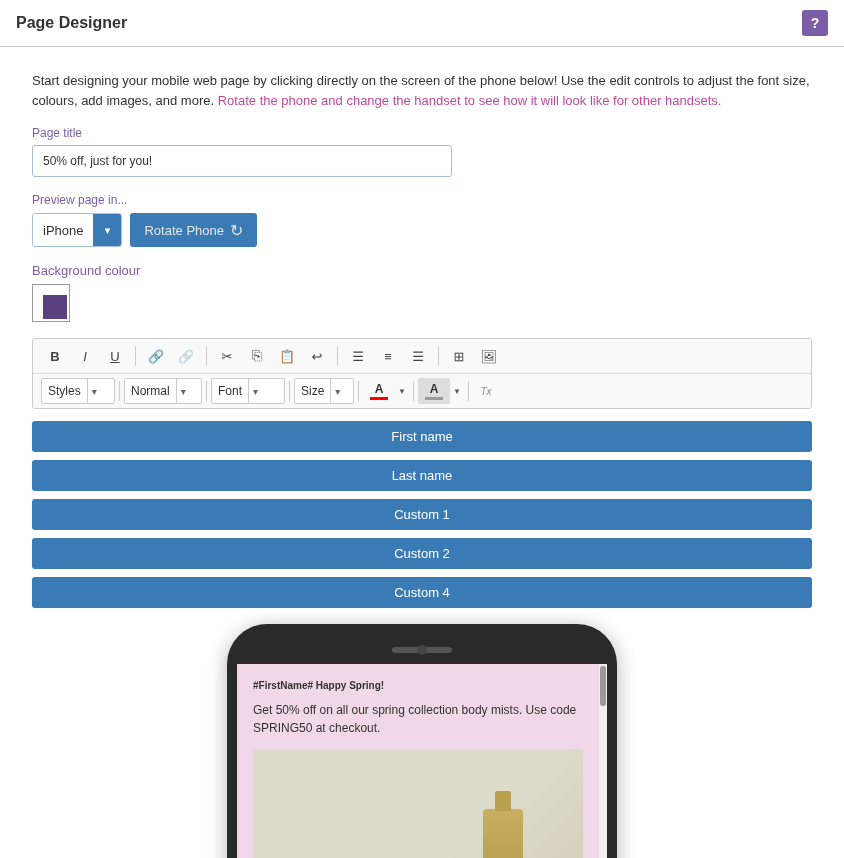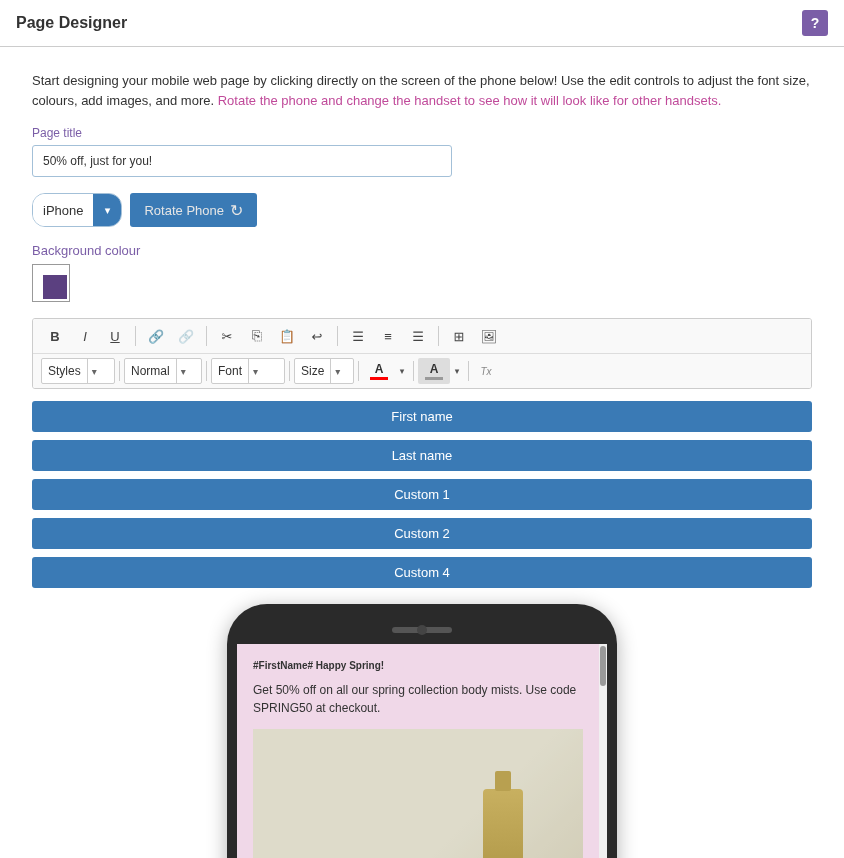--- a/index.html
+++ b/index.html
@@ -81,21 +81,21 @@
     }
     .preview-controls {
       display: flex;
       align-items: center;
       gap: 8px;
     }
     .iphone-dropdown {
       display: flex;
       align-items: center;
       border: 1px solid #a3c0d8;
-      border-radius: 13px;
+      border-radius: 3px;
       overflow: hidden;
       height: 34px;
     }
     .iphone-text {
       padding: 0 10px;
       font-size: 13px;
       color: #333;
       background: #fff;
       height: 100%;
       display: flex;
@@ -421,20 +421,21 @@
       <span>Start designing your mobile web page by clicking directly on the screen of the phone below! Use the edit controls to adjust the font size, colours, add images, and more.</span>
       <span class="intro-link"> <span>Rotate the phone and change the handset to see how it will look like for other handsets.</span></span>
     </p>
 
     
     <label class="label">Page title</label>
     <input class="page-title-input" type="text" value="50% off, just for you!" style="">
 
     
     <div class="preview-section">
+      <label class="preview-label">Preview page in...</label>
       <div class="preview-controls">
 
         <div class="iphone-dropdown">
           <span class="iphone-text">iPhone</span>
           <div class="iphone-caret">▾</div>
         </div>
 
         <button class="rotate-btn">
           <span>Rotate Phone</span>
           <span style="font-size:16px;">↻</span>

